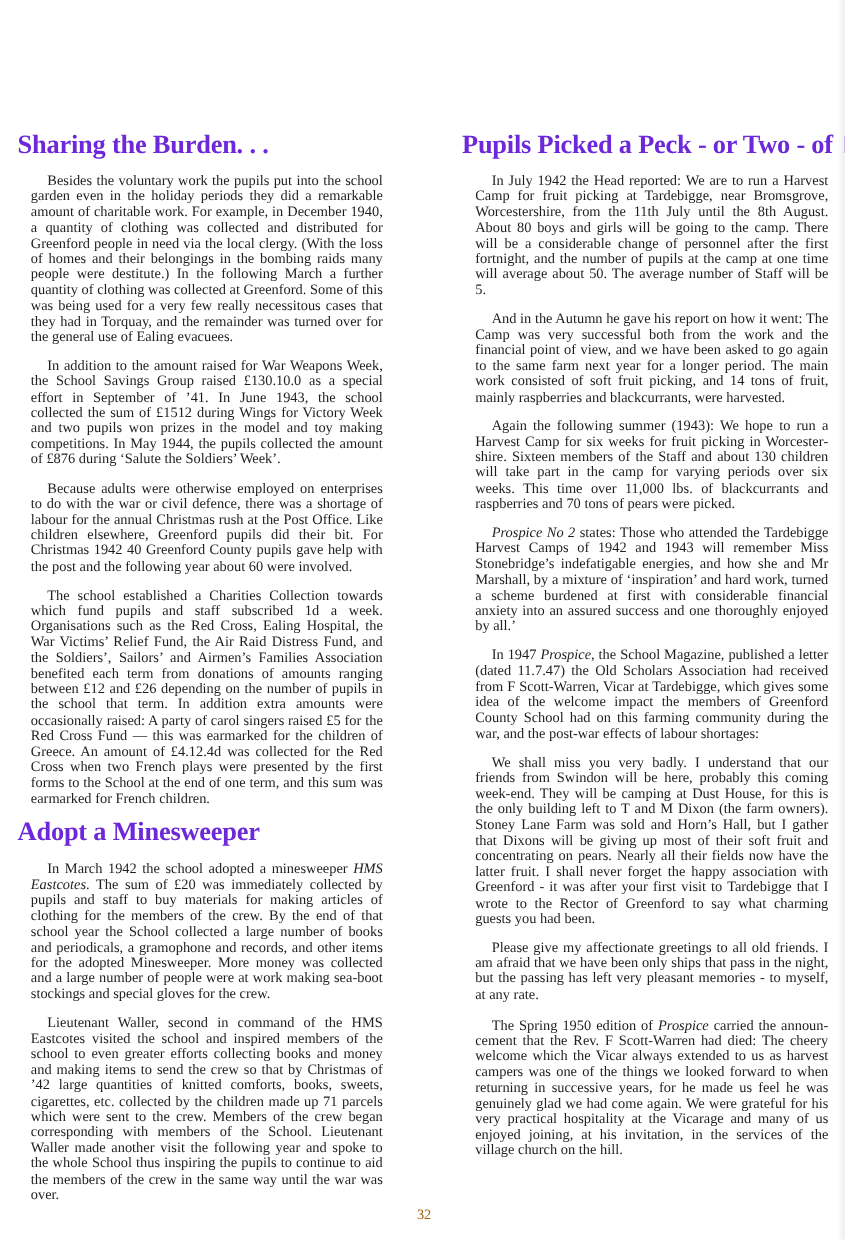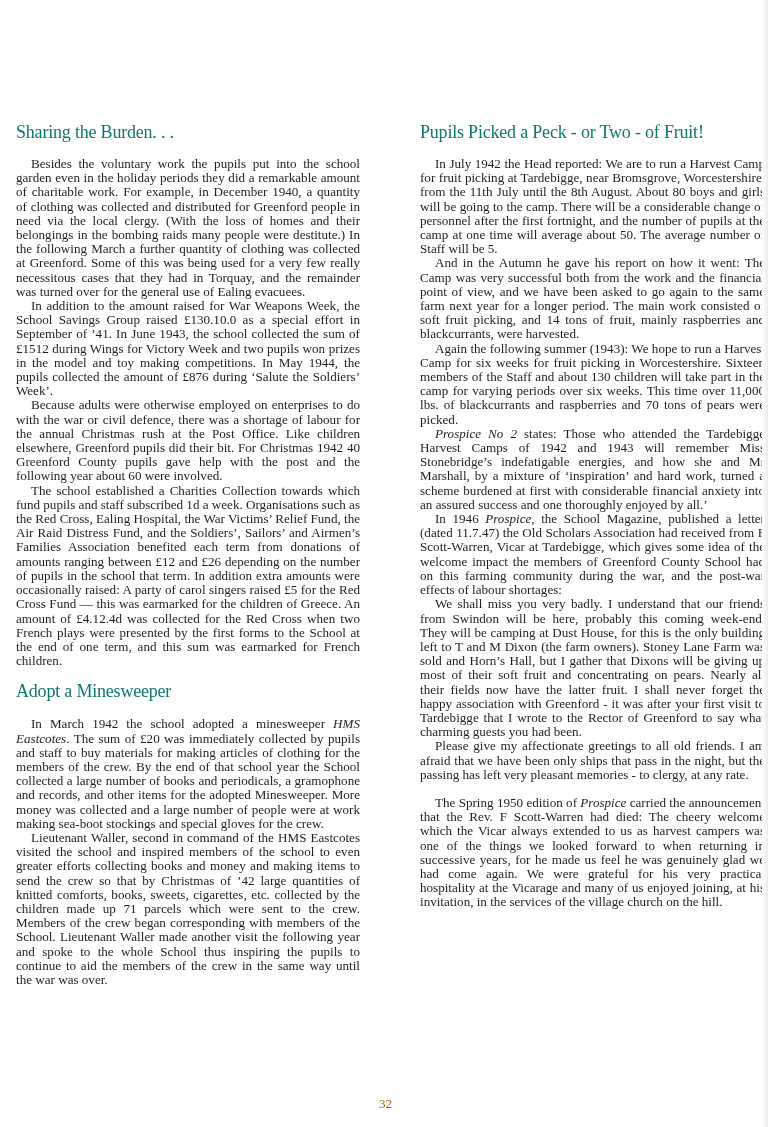--- a/index.html
+++ b/index.html
@@ -12,31 +12,31 @@
     color: #1e1e1e;
   }
   .column {
     position: absolute;
     top: 120px;
   }
   .col-left { left: 16px; width: 344px; }
   .col-right { left: 420px; width: 345px; }
   h2 {
     font-family: "Liberation Serif", serif;
-    font-weight: normal;
-    font-size: 18px;
+    font-weight: bold;
+    font-size: 24px;
     letter-spacing: -0.2px;
     margin: 0 0 13px 0;
-    color: #0f766e;
+    color: #6d28d9;
     line-height: 24px;
     white-space: nowrap;
   }
   h2.sub { margin-top: 11px; margin-bottom: 14px; }
   p {
-    margin: 0;
+    margin: 12px;
     font-size: 13.1px;
     line-height: 14.2px;
     text-align: justify;
     text-indent: 15px;
     hyphens: manual;
   }
   p.gap { margin-top: 14px; }
   i { }
   .page-number {
     position: absolute;
@@ -64,20 +64,20 @@
   <p><span>In March 1942 the school adopted a minesweeper </span><i>HMS Eastcotes</i><span>. The sum of £20 was immediately collected by pupils and staff to buy materials for making articles of clothing for the members of the crew. By the end of that school year the School collected a large number of books and periodicals, a gramophone and records, and other items for the adopted Minesweeper. More money was collected and a large number of people were at work making sea-boot stockings and special gloves for the crew.</span></p>
   <p>Lieutenant Waller, second in command of the HMS Eastcotes visited the school and inspired members of the school to even greater efforts collecting books and money and making items to send the crew so that by Christmas of ’42 large quantities of knitted comforts, books, sweets, cigarettes, etc. collected by the children made up 71 parcels which were sent to the crew. Members of the crew began corresponding with members of the School. Lieute­nant Waller made another visit the following year and spoke to the whole School thus inspiring the pupils to continue to aid the members of the crew in the same way until the war was over.</p>
 </div>
 
 <div class="column col-right">
   <h2>Pupils Picked a Peck - or Two - of Fruit!</h2>
   <p>In July 1942 the Head reported: We are to run a Harvest Camp for fruit picking at Tardebigge, near Bromsgrove, Worcestershire, from the 11th July until the 8th August. About 80 boys and girls will be going to the camp. There will be a considerable change of personnel after the first fortnight, and the number of pupils at the camp at one time will average about 50. The average number of Staff will be 5.</p>
   <p>And in the Autumn he gave his report on how it went: The Camp was very successful both from the work and the financial point of view, and we have been asked to go again to the same farm next year for a longer period. The main work consisted of soft fruit picking, and 14 tons of fruit, mainly raspberries and blackcurrants, were har­vested.</p>
   <p>Again the following summer (1943): We hope to run a Harvest Camp for six weeks for fruit picking in Worcester­shire. Sixteen members of the Staff and about 130 children will take part in the camp for varying periods over six weeks. This time over 11,000 lbs. of blackcurrants and raspberries and 70 tons of pears were picked.</p>
   <p><i>Prospice No 2</i><span> states: Those who attended the Tarde­bigge Harvest Camps of 1942 and 1943 will remember Miss Stonebridge’s indefatigable energies, and how she and Mr Marshall, by a mixture of ‘inspiration’ and hard work, turned a scheme burdened at first with considerable financial anxiety into an assured success and one thor­oughly enjoyed by all.’</span></p>
-  <p><span>In 1946 </span><i>Prospice</i><span>, the School Magazine, published a letter (dated 11.7.47) the Old Scholars Association had received from F Scott-Warren, Vicar at Tardebigge, which gives some idea of the welcome impact the members of Greenford County School had on this farming community during the war, and the post-war effects of labour shortages:</span></p>
+  <p><span>In 1947 </span><i>Prospice</i><span>, the School Magazine, published a letter (dated 11.7.47) the Old Scholars Association had received from F Scott-Warren, Vicar at Tardebigge, which gives some idea of the welcome impact the members of Greenford County School had on this farming community during the war, and the post-war effects of labour shortages:</span></p>
   <p>We shall miss you very badly. I understand that our friends from Swindon will be here, probably this coming week-end. They will be camping at Dust House, for this is the only building left to T and M Dixon (the farm owners). Stoney Lane Farm was sold and Horn’s Hall, but I gather that Dixons will be giving up most of their soft fruit and concentrating on pears. Nearly all their fields now have the latter fruit. I shall never forget the happy association with Greenford - it was after your first visit to Tardebigge that I wrote to the Rector of Greenford to say what charming guests you had been.</p>
-  <p>Please give my affectionate greetings to all old friends. I am afraid that we have been only ships that pass in the night, but the passing has left very pleasant memories - to clergy, at any rate.</p>
+  <p>Please give my affectionate greetings to all old friends. I am afraid that we have been only ships that pass in the night, but the passing has left very pleasant memories - to myself, at any rate.</p>
   <p class="gap"><span>The Spring 1950 edition of </span><i>Prospice</i><span> carried the announ­cement that the Rev. F Scott-Warren had died: The cheery welcome which the Vicar always extended to us as harvest campers was one of the things we looked forward to when returning in successive years, for he made us feel he was genuinely glad we had come again. We were grateful for his very practical hospitality at the Vicarage and many of us enjoyed joining, at his invitation, in the services of the village church on the hill.</span></p>
 </div>
 
 <div class="page-number">32</div>
 <div class="edge-shade"></div>
 
 </body></html>

